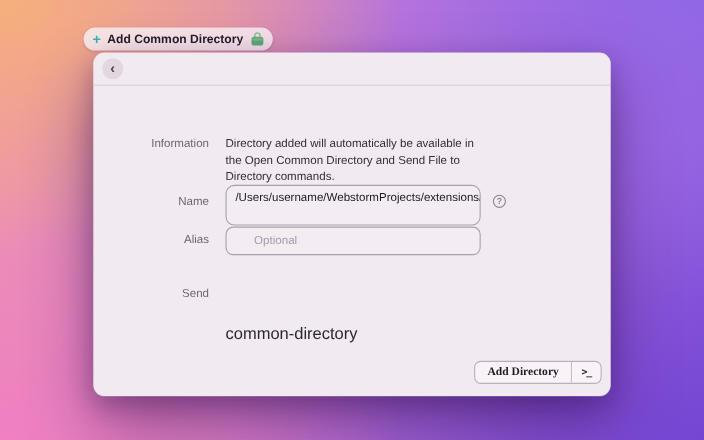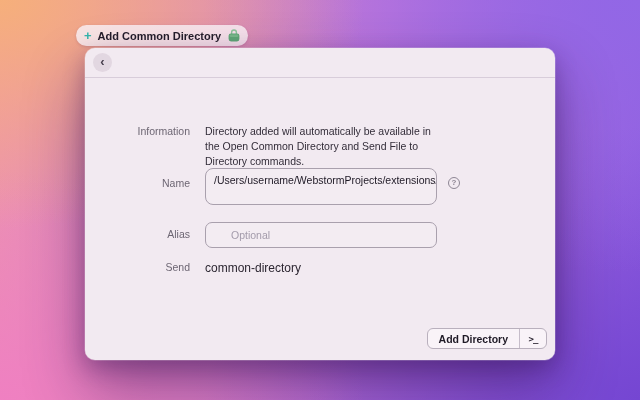--- a/index.html
+++ b/index.html
@@ -52,21 +52,21 @@
   .row { position: absolute; left: 0; right: 0; display: flex; align-items: flex-start; }
   .row-label {
     width: 105px; flex: 0 0 105px; text-align: right; padding-right: 0;
     font-size: 10.5px; color: #6d6673;
   }
   .row-gap { width: 15px; flex: 0 0 15px; }
   .row-content { width: 232px; flex: 0 0 232px; }
 
   .row-info  { top: 46px; }
   .row-path  { top: 90px; }
-  .row-alias { top: 144px; }
+  .row-alias { top: 128px; }
   .row-name  { top: 183px; }
 
   .info-text { font-size: 10.5px; line-height: 15px; color: #332d39; }
 
   .text-box {
     border: 1px solid #a9a0ad; border-radius: 8px; background: rgba(255,255,255,0.10);
     font-size: 10.5px; line-height: 14px; color: #1e1925; cursor: text;
   }
   .path-box { height: 37px; padding: 4px 8px; overflow: hidden; }
   .path-line { display: block; white-space: nowrap; }
@@ -75,32 +75,32 @@
   .alias-box { height: 26px; padding: 0 8px; line-height: 24px; border-radius: 7px; }
   .placeholder { color: #a39bab; margin-left: 17px; }
 
   .help-icon {
     position: absolute; left: 363px; top: 9px; width: 12px; height: 12px;
     border: 1px solid #8e8694; border-radius: 50%; color: #8e8694;
     font-size: 8px; line-height: 10px; text-align: center; font-weight: 700;
     cursor: default;
   }
 
-  .name-value { font-size: 12px; color: #2c2631; padding-top: 0; }
+  .name-value { font-size: 15px; color: #2c2631; padding-top: 0; margin-top: 34px; }
 
   
   .footer-group {
     position: absolute; right: 8px; bottom: 11px; height: 21px;
     display: flex; align-items: stretch;
     background: #f9f3f8; border: 1px solid #b9b0bd; border-radius: 6px;
     overflow: hidden;
   }
   .btn-primary {
     border: none; background: transparent; cursor: pointer;
-    padding: 0 11px; font-family: Liberation Sans, sans-serif;
+    padding: 0 11px; font-family: Liberation Serif, serif;
     font-size: 10.5px; font-weight: 700; color: #1f1a26;
   }
   .btn-divider { width: 1px; background: #c6bdca; }
   .btn-action {
     border: none; background: transparent; cursor: pointer; width: 26px;
     display: flex; align-items: center; justify-content: center;
   }
   .action-glyph {
     font-family: "DejaVu Sans Mono", monospace;
     font-size: 9px; font-weight: 700; letter-spacing: -1px; color: #2a2430;

